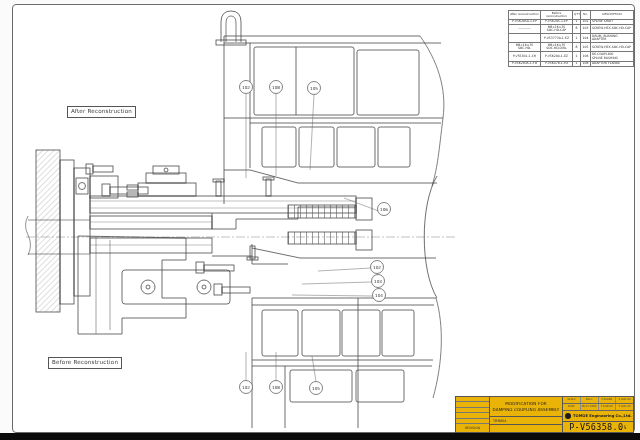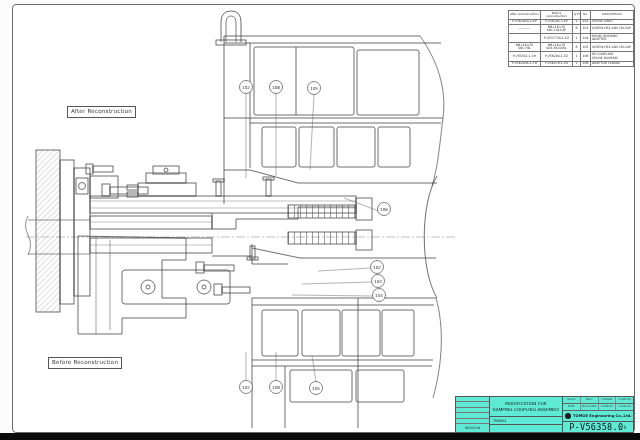--- a/index.html
+++ b/index.html
@@ -18,21 +18,21 @@
           table-layout:fixed;background:#fff;}
   .ptable th,.ptable td{border:0.5px solid #777;font-weight:normal;color:#333;
           font-size:3.1px;line-height:1.15;padding:0.5px 1px;text-align:center;
           overflow:hidden;white-space:pre-line;}
   .ptable th{font-size:2.9px;}
   .col-after{width:32px}.col-before{width:32px}.col-qty{width:8px}.col-item{width:10px}.col-desc{width:43px}
   .ptable td.desc{text-align:left;}
 
   
   .tblock{position:absolute;left:455px;top:396px;width:177px;height:35px;border:0.9px solid #555;
-          display:flex;background:#5eead4;}
+          display:flex;background:#eab308;}
   .tb-rev{width:33px;display:flex;flex-direction:column;border-right:0.5px solid #555;}
   .tb-rev .rrow{flex:1;border-bottom:0.5px solid #777;font-size:2.6px;line-height:1;
                 color:#444;padding-left:1.5px;display:flex;align-items:center;}
   .tb-rev .rlabel{height:8px;font-size:3.2px;display:flex;align-items:center;justify-content:center;color:#333;}
   .tb-mid{width:72px;display:flex;flex-direction:column;border-right:0.5px solid #555;}
   .tb-title{height:19px;border-bottom:0.5px solid #555;display:flex;flex-direction:column;
             align-items:center;justify-content:center;font-size:4.1px;line-height:1.25;
             text-align:center;color:#222;letter-spacing:.1px;}
   .tb-code{height:7px;border-bottom:0.5px solid #555;font-size:3.4px;display:flex;align-items:center;padding-left:3px;color:#333;}
   .tb-blank{flex:1;}

